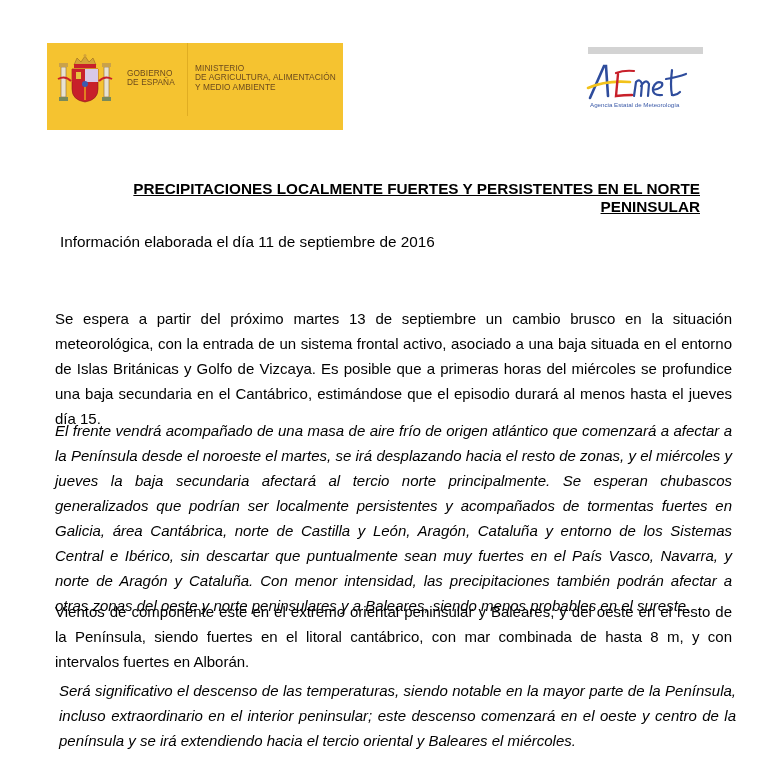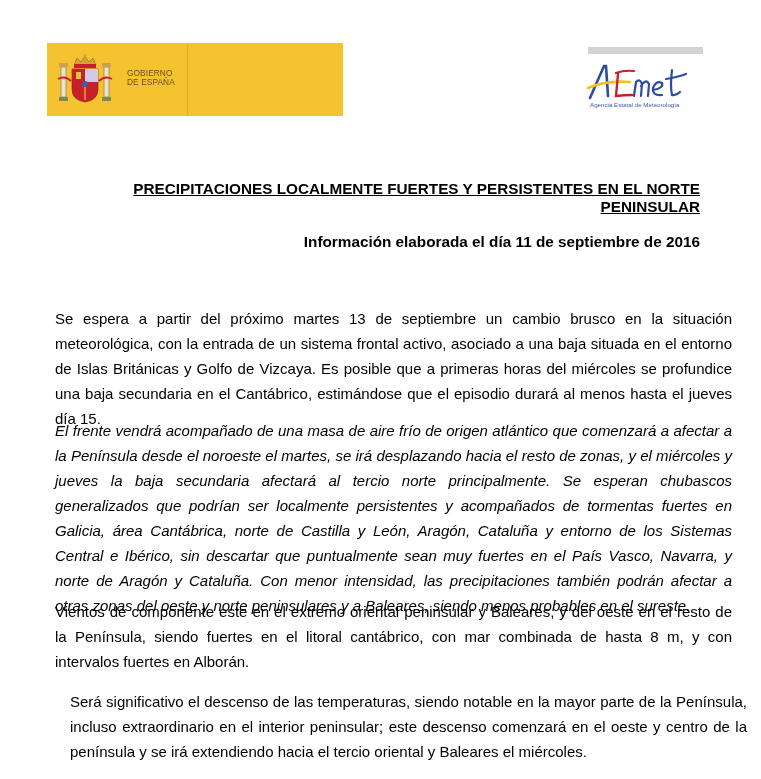--- a/index.html
+++ b/index.html
@@ -1,40 +1,40 @@
 <!DOCTYPE html>
 <html><head>
 <meta charset="utf-8">
 <style>
   html, body { margin: 0; padding: 0; background: #ffffff; }
   body { width: 761px; height: 779px; position: relative; overflow: hidden;
          font-family: "Liberation Sans", sans-serif; color: #000; }
 
   
-  .gov-block { position: absolute; left: 47px; top: 43px; width: 296px; height: 73px;
+  .gov-block { position: absolute; left: 47px; top: 43px; width: 296px; height: 87px;
                background: #f5c330; }
   .gov-divider { position: absolute; left: 140px; top: 0; width: 1px; height: 73px;
                  background: #e0ad22; }
   .crest { position: absolute; left: 10px; top: 10px; width: 56px; height: 52px; }
   .gov-text { position: absolute; left: 80px; top: 26px; font-size: 8.3px; line-height: 9px;
               color: #6b4a1e; letter-spacing: 0.1px; }
   .min-text { position: absolute; left: 148px; top: 21px; font-size: 8.3px; line-height: 9.3px;
               color: #6b4a1e; letter-spacing: 0.1px; }
   .gov-text div, .min-text div { white-space: nowrap; }
 
   
   .aemet-bar { position: absolute; left: 588px; top: 47px; width: 115px; height: 7px; background: #d3d3d3; }
   .aemet-logo { position: absolute; left: 586px; top: 62px; width: 110px; height: 40px; }
   .aemet-sub { position: absolute; left: 590px; top: 101px; font-size: 6.2px; color: #3b5aa8; white-space: nowrap; }
 
   
   .title { position: absolute; left: 60px; top: 180px; width: 640px; text-align: right;
            font-weight: bold; font-size: 15.3px; line-height: 18px; text-decoration: underline; }
-  .subtitle { position: absolute; left: 60px; top: 233px; width: 640px; text-align: right;
-              font-size: 15.3px; line-height: 18px; font-weight: bold; }
+  .subtitle { position: absolute; left: 60px; top: 233px; width: 640px; text-align: left;
+              font-size: 15.3px; line-height: 18px; }
 
   .para { position: absolute; left: 55px; width: 677px; font-size: 15px; line-height: 25px;
           text-align: justify; font-stretch: condensed; }
   #p1 { top: 306px; }
   #p2 { top: 418px; font-style: italic; }
   #p3 { top: 599px; }
   #p4 { top: 674px; }
 </style>
 </head>
 <body>
@@ -60,20 +60,25 @@
     <rect x="15" y="16" width="13" height="13" fill="#c8202a"></rect>
     <rect x="19" y="19" width="5" height="7" fill="#e6c240"></rect>
     <path d="M28 29 V47" stroke="#f2c21b" stroke-width="1.2"></path>
     <circle cx="28" cy="31" r="3" fill="#3d5bb0"></circle>
   </svg>
   <div class="gov-text">
     <div>GOBIERNO</div>
     <div>DE ESPAÑA</div>
   </div>
   <div class="gov-divider"></div>
+  <div class="min-text">
+    <div>MINISTERIO</div>
+    <div>DE AGRICULTURA, ALIMENTACIÓN</div>
+    <div>Y MEDIO AMBIENTE</div>
+  </div>
 </div>
 
 <div class="aemet-bar"></div>
 <svg class="aemet-logo" viewBox="0 0 110 40">
 
   <path d="M4 36 L18 4 L20 4 L22 34" stroke="#2e4c9c" stroke-width="2.6" fill="none" stroke-linecap="round"></path>
 
   <path d="M2 26 Q20 18 44 20" stroke="#f2c21b" stroke-width="2.6" fill="none" stroke-linecap="round"></path>
 
   <path d="M30 11 Q38 8 48 9" stroke="#c8202a" stroke-width="2.2" fill="none" stroke-linecap="round"></path>
@@ -84,13 +89,13 @@
   <path d="M86 8 Q84 24 86 33 Q90 34 94 30 M80 17 Q92 15 100 12" stroke="#2e4c9c" stroke-width="2.2" fill="none" stroke-linecap="round"></path>
 </svg>
 <div class="aemet-sub">Agencia Estatal de Meteorología</div>
 
 <div class="title">PRECIPITACIONES LOCALMENTE FUERTES Y PERSISTENTES EN EL NORTE PENINSULAR</div>
 <div class="subtitle">Información elaborada el día 11 de septiembre de 2016</div>
 
 <p class="para" id="p1" style="margin: 0px;">Se espera a partir del próximo martes 13 de septiembre un cambio brusco en la situación meteorológica, con la entrada de un sistema frontal activo, asociado a una baja situada en el entorno de Islas Británicas y Golfo de Vizcaya. Es posible que a primeras horas del miércoles se profundice una baja secundaria en el Cantábrico, estimándose que el episodio durará al menos hasta el jueves día 15.</p>
 <p class="para" id="p2" style="margin: 0px;">El frente vendrá acompañado de una masa de aire frío de origen atlántico que comenzará a afectar a la Península desde el noroeste el martes, se irá desplazando hacia el resto de zonas, y el miércoles y jueves la baja secundaria afectará al tercio norte principalmente. Se esperan chubascos generalizados que podrían ser localmente persistentes y acompañados de tormentas fuertes en Galicia, área Cantábrica, norte de Castilla y León, Aragón, Cataluña y entorno de los Sistemas Central e Ibérico, sin descartar que puntualmente sean muy fuertes en el País Vasco, Navarra, y norte de Aragón y Cataluña. Con menor intensidad, las precipitaciones también podrán afectar a otras zonas del oeste y norte peninsulares y a Baleares, siendo menos probables en el sureste.</p>
 <p class="para" id="p3" style="margin: 0px;">Vientos de componente este en el extremo oriental peninsular y Baleares, y del oeste en el resto de la Península, siendo fuertes en el litoral cantábrico, con mar combinada de hasta 8 m, y con intervalos fuertes en Alborán.</p>
-<p class="para" id="p4" style="margin: 15px;">Será significativo el descenso de las temperaturas, siendo notable en la  mayor parte de la Península, incluso extraordinario en el interior peninsular; este descenso comenzará en el oeste y centro de la península y se irá extendiendo hacia el tercio oriental y Baleares el miércoles.</p>
+<p class="para" id="p4" style="margin: 4px; font-style: italic;">Será significativo el descenso de las temperaturas, siendo notable en la  mayor parte de la Península, incluso extraordinario en el interior peninsular; este descenso comenzará en el oeste y centro de la península y se irá extendiendo hacia el tercio oriental y Baleares el miércoles.</p>
 
 </body></html>

